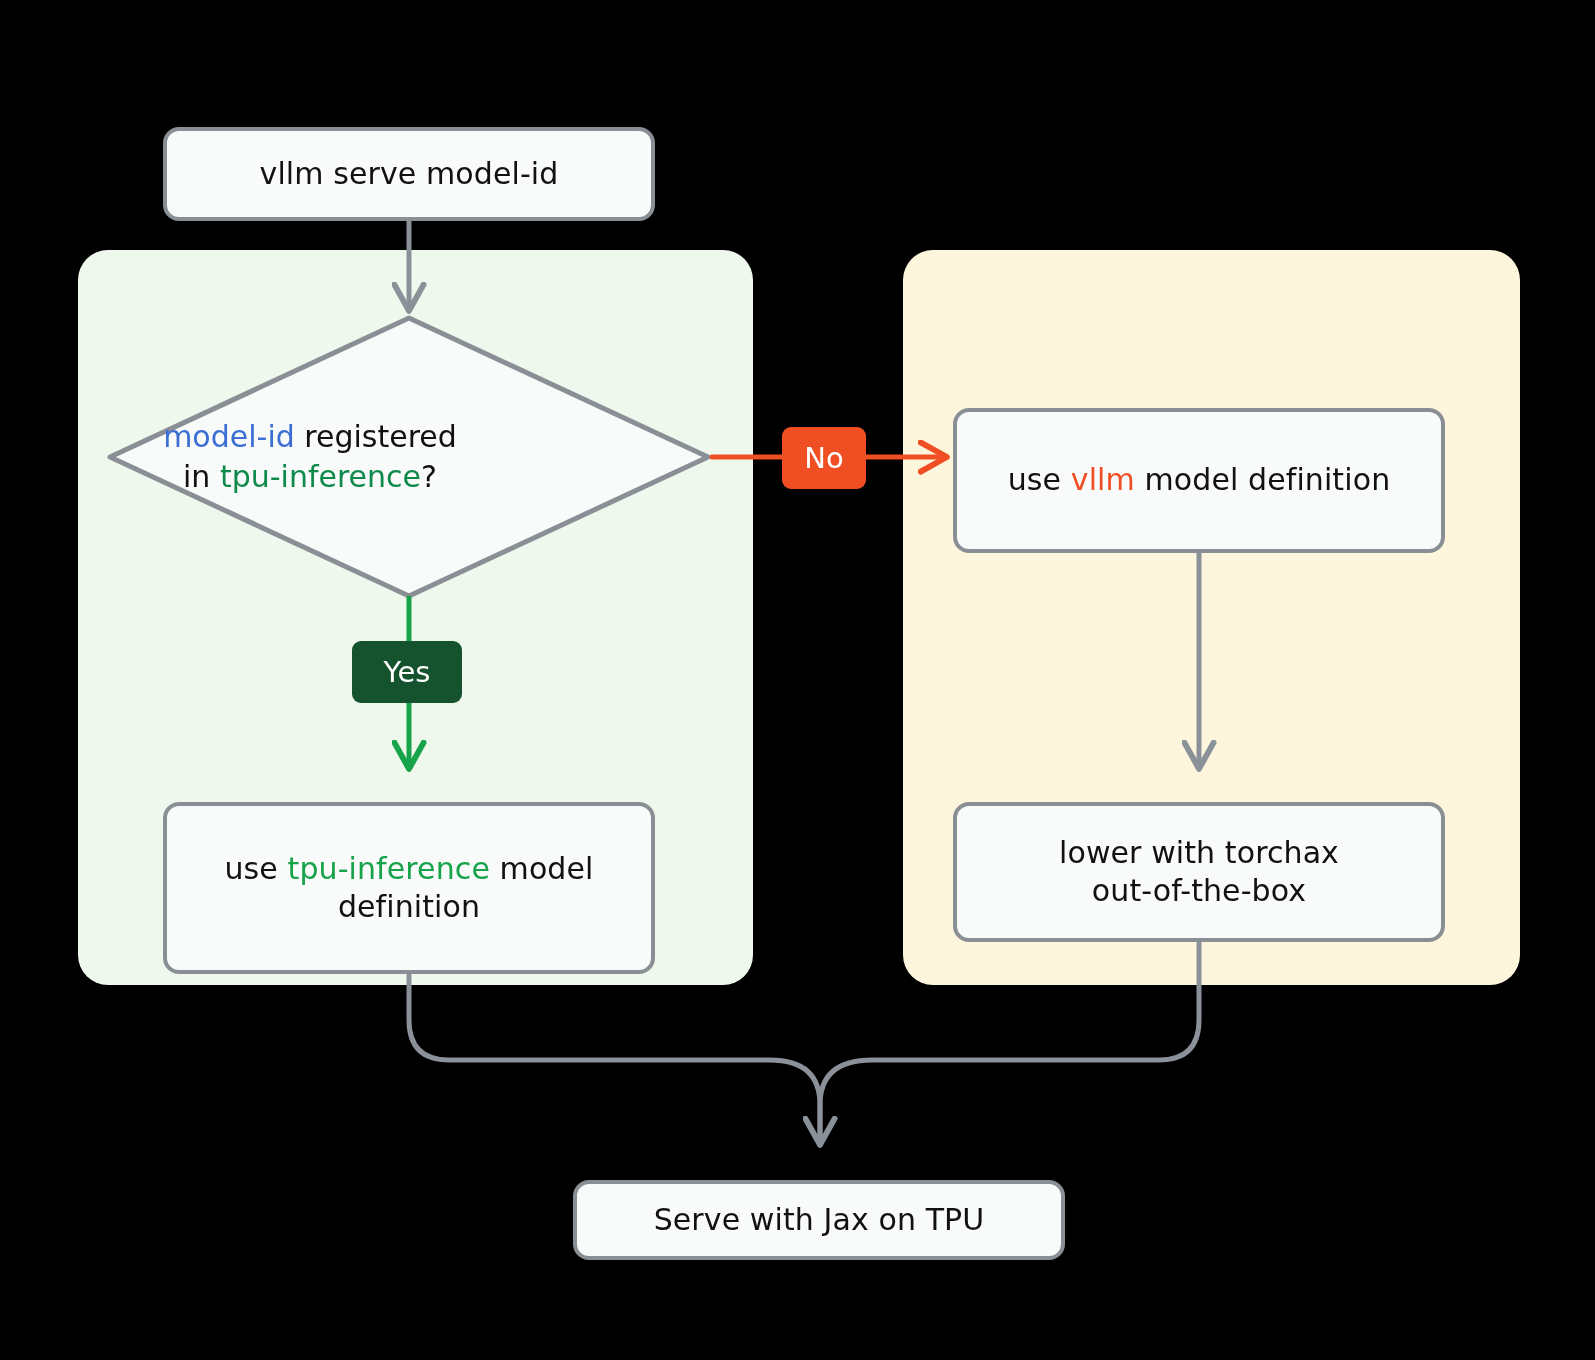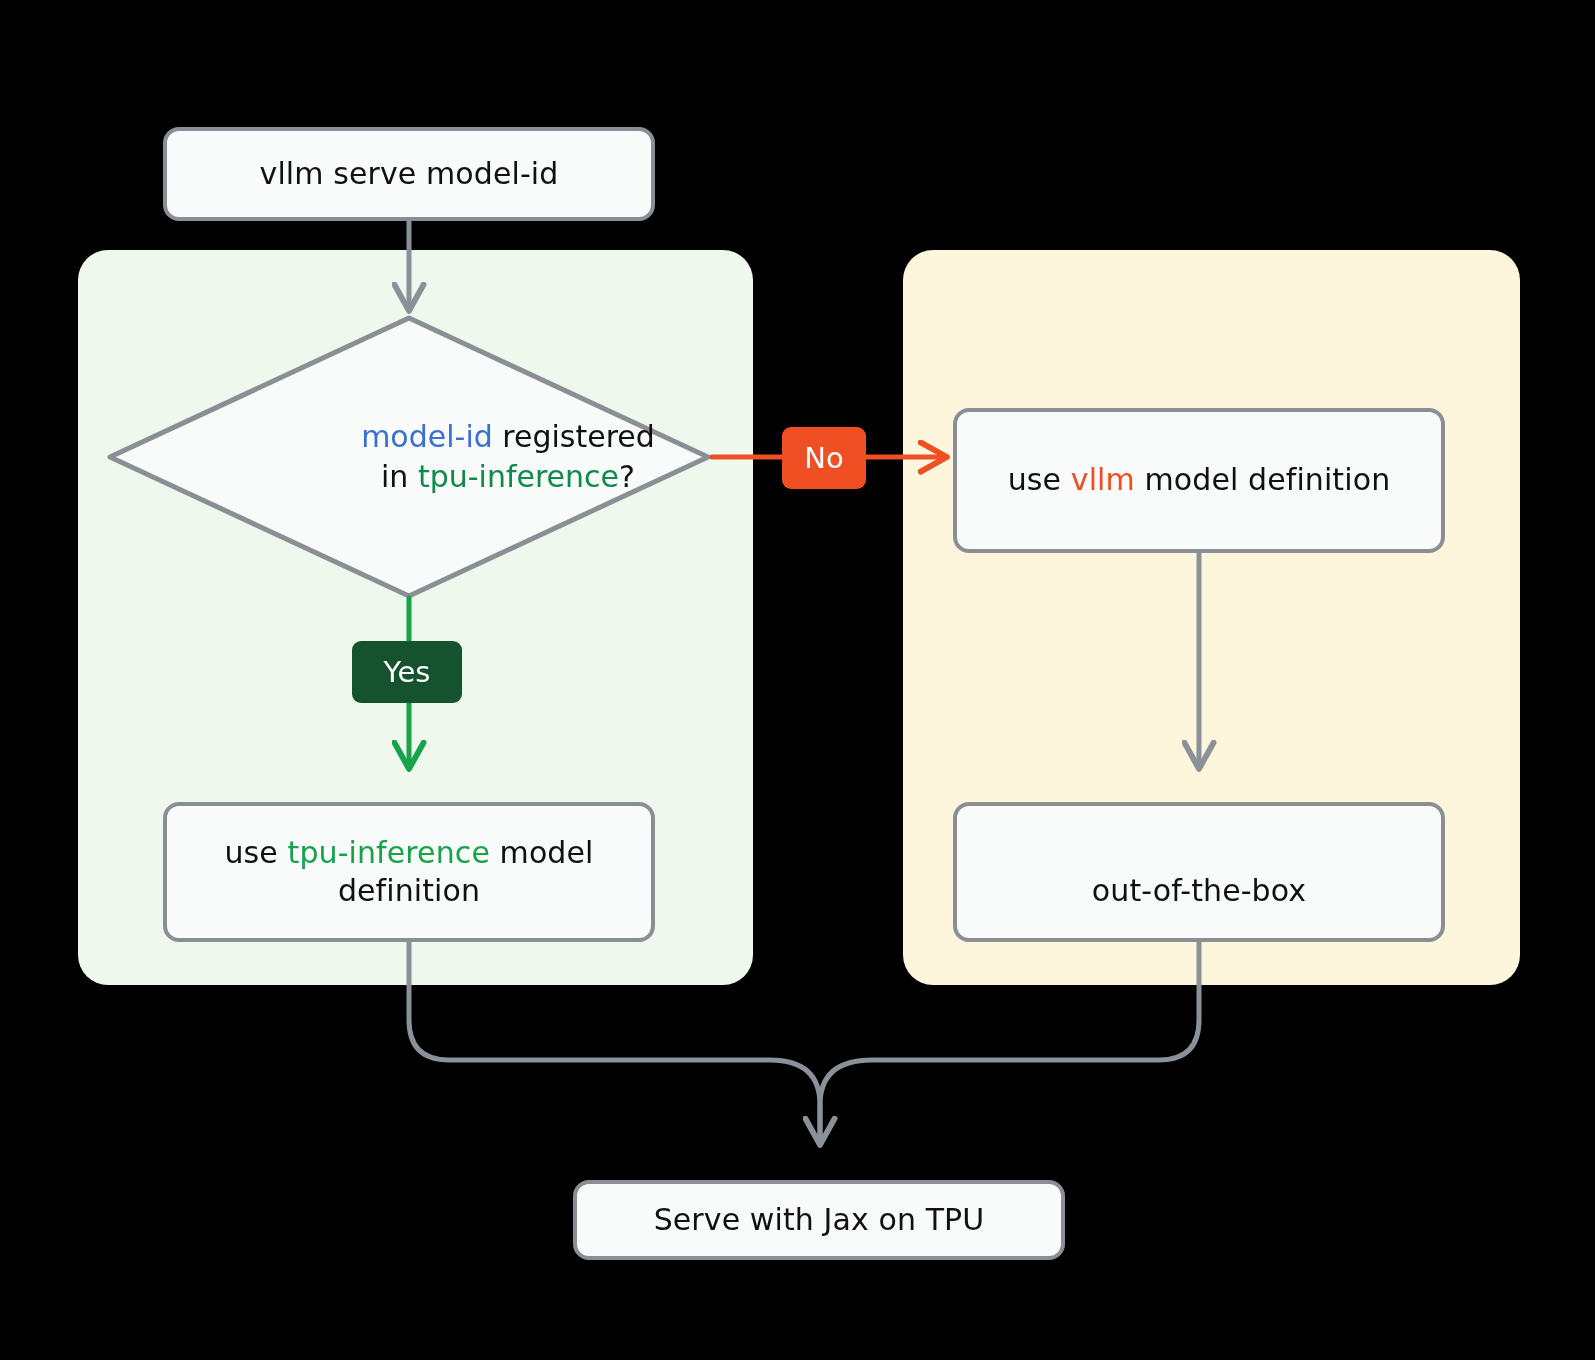--- a/index.html
+++ b/index.html
@@ -48,39 +48,39 @@
     justify-content: center;
     text-align: center;
     color: #111111;
     font-size: 30px;
     line-height: 1.28;
     letter-spacing: 0.1px;
     padding: 0 16px;
     margin-top: 28px;
   }
   #node-start   { left: 163px; top: 99px;  width: 492px; height: 94px;  }
-  #node-left-out{ left: 163px; top: 774px; width: 492px; height: 140px; }
+  #node-left-out{ left: 163px; top: 774px; width: 492px; height: 172px; }
   #node-right-in{ left: 953px; top: 380px; width: 492px; height: 145px; }
   #node-right-out{left: 953px; top: 774px; width: 492px; height: 140px; }
   #node-end     { left: 573px; top: 1152px;width: 492px; height: 80px;  }
 
   
   #node-decision {
     position: absolute;
     left: 110px;
     top: 318px;
     width: 598px;
     height: 278px;
   }
   #node-decision .diamond-label {
     position: absolute;
     left: 0; top: 0; right: 0; bottom: 0;
     display: flex;
     align-items: center;
-    justify-content: flex-end;
+    justify-content: flex-start;
     text-align: center;
     font-size: 30px;
     line-height: 1.32;
     color: #111111;
     pointer-events: none;
   }
   #node-decision .diamond-label .inner { width: 400px; }
 
   
   .edge-badge {
@@ -184,20 +184,20 @@
 
   <div class="node" id="node-left-out">
     <span><span>use </span><span class="tok-green2">tpu-inference</span><span> model definition</span></span>
   </div>
 
   <div class="node" id="node-right-in">
     <span><span>use </span><span class="tok-orange">vllm</span><span> model definition</span></span>
   </div>
 
   <div class="node" id="node-right-out">
-    <span><br><span>out-of-the-box</span></span>
+    <span><span>lower with torchax</span><br><span>out-of-the-box</span></span>
   </div>
 
   <div class="node" id="node-end">
     <span>Serve with Jax on TPU</span>
   </div>
 
 </div>
 
 </body></html>

